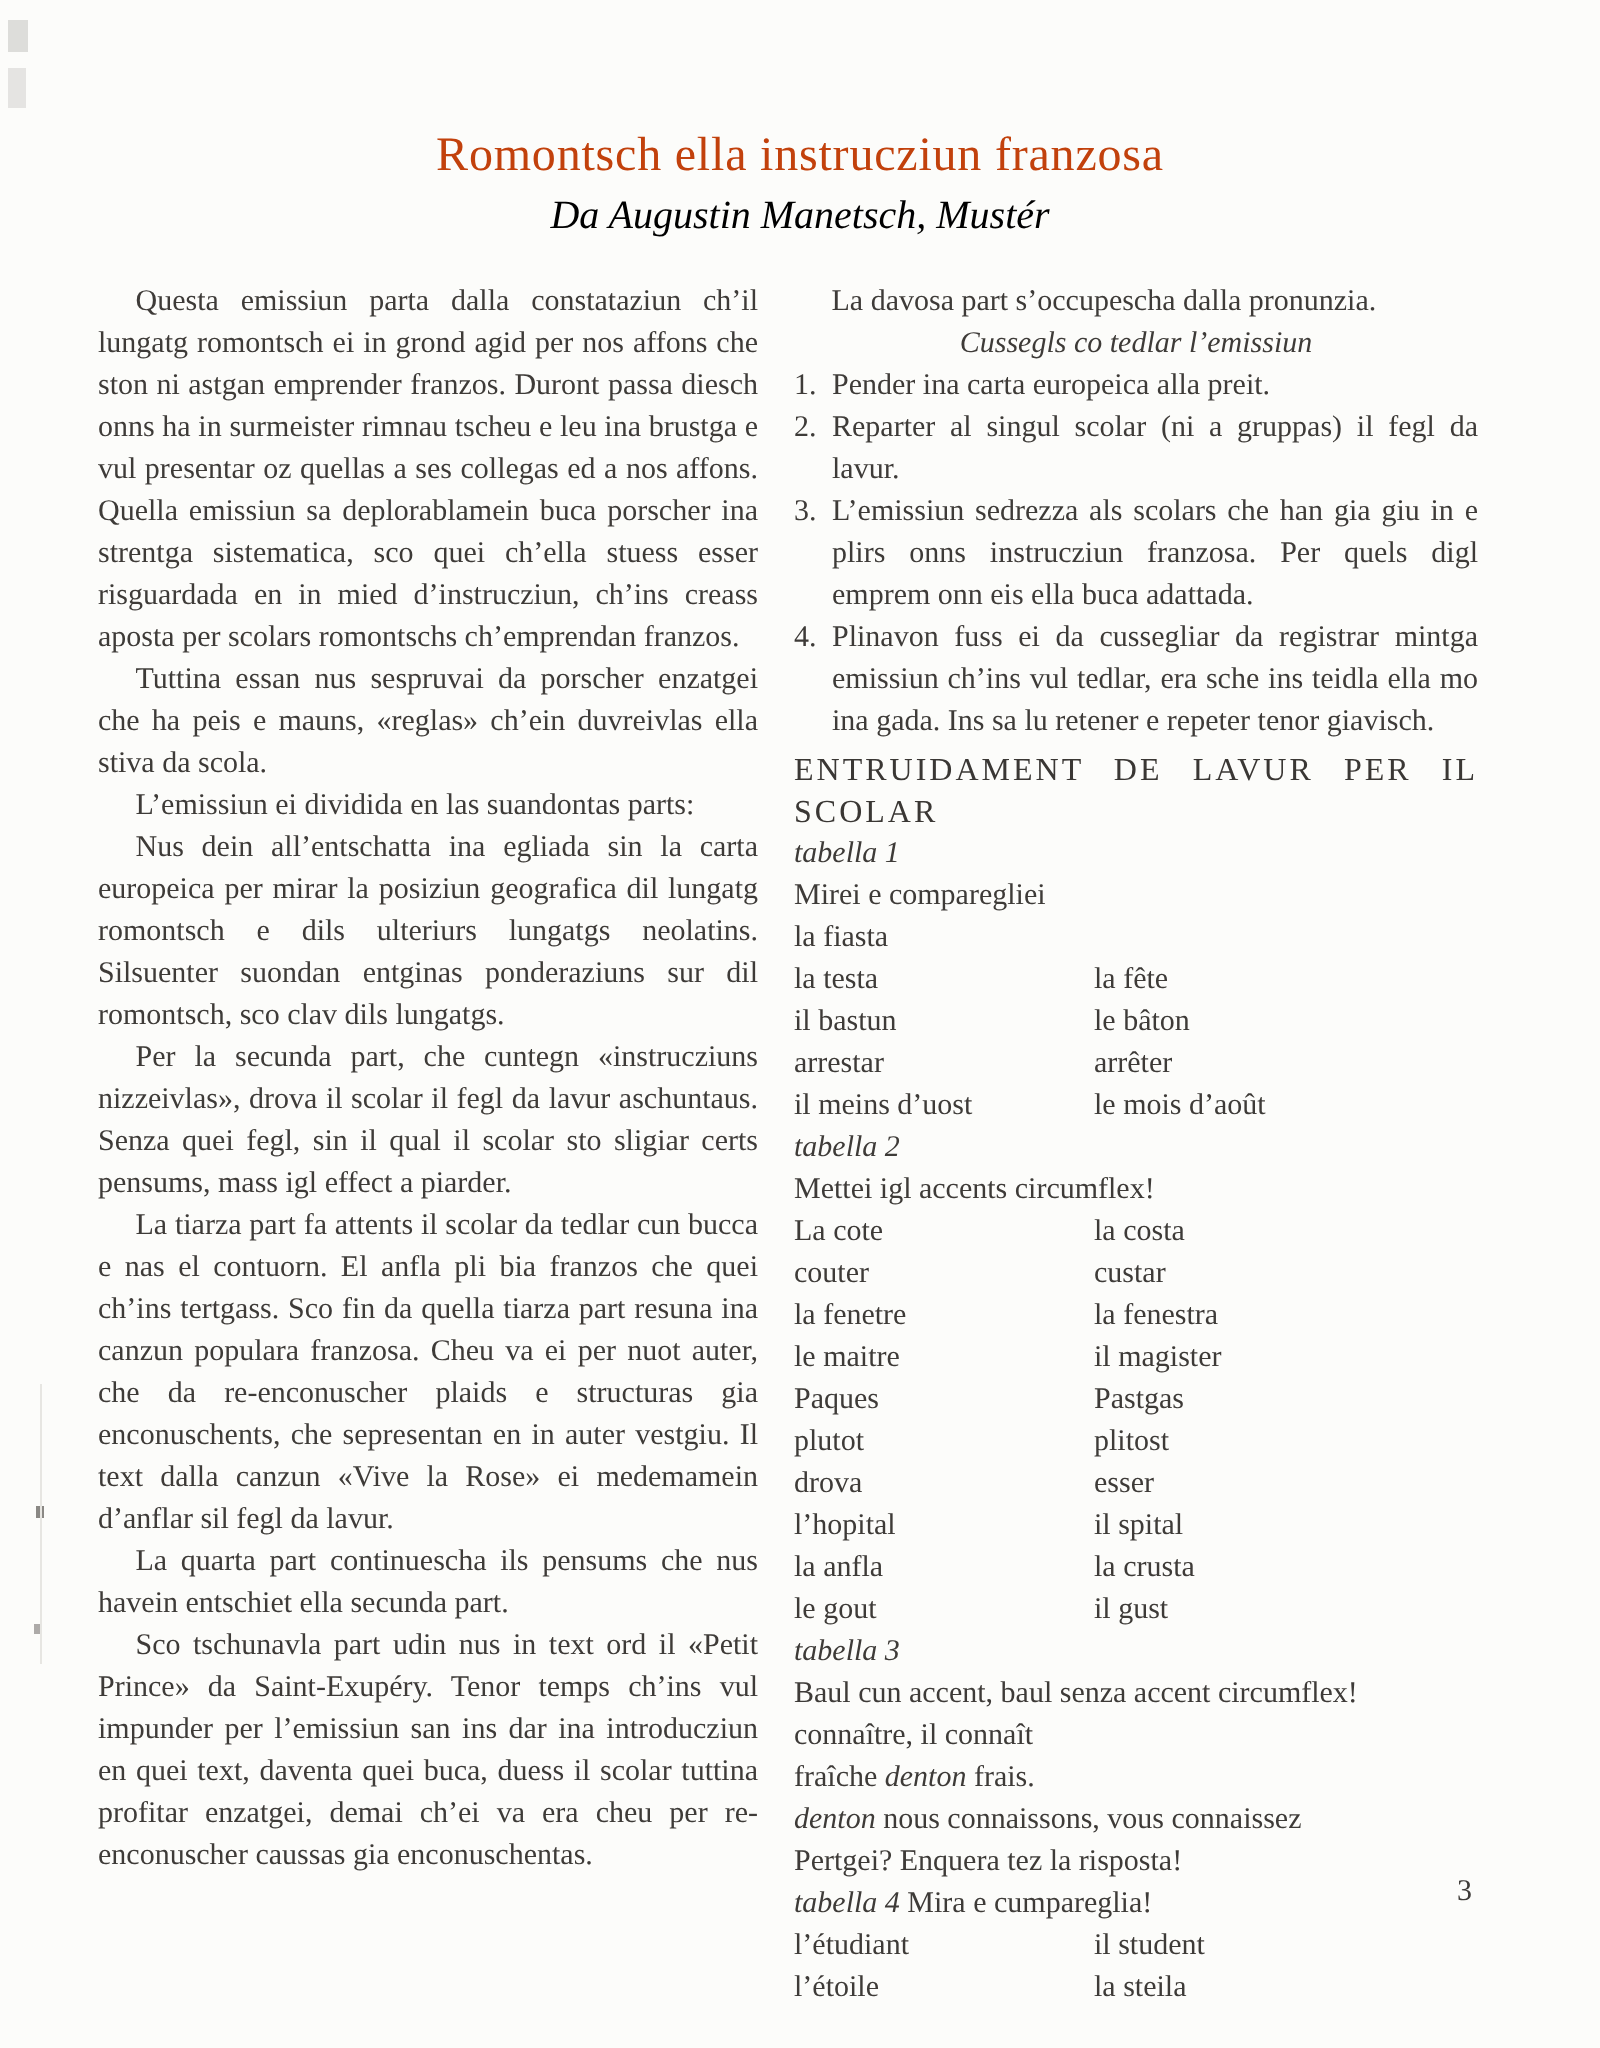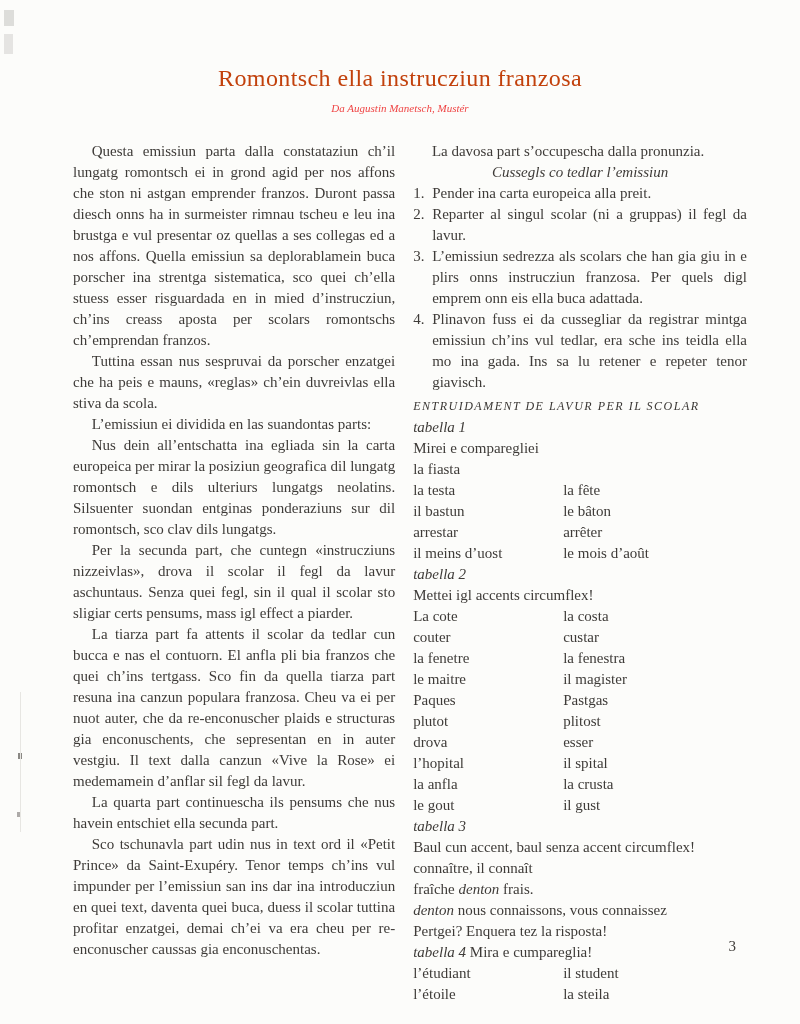--- a/index.html
+++ b/index.html
@@ -30,27 +30,27 @@
   .title {
     margin-top: 64px;
     font-size: 24px;
     line-height: 28px;
     letter-spacing: 0.4px;
     color: #c2410c;
   }
   .byline {
     margin-top: 6px;
     font-style: italic;
-    font-size: 11px;
-    color: #ef4444;
+    font-size: 20px;
+    color: #000000;
   }
 
   .columns {
     display: flex;
-    margin: 22px 53px 0 73px;
+    margin: 22px 53px 0 49px;
     gap: 18px;
   }
   .col-left  { width: 330px; }
   .col-right { width: 342px; }
 
   .col-left p, .col-right p {
     margin: 0;
     text-align: justify;
     text-indent: 1.25em;
   }
@@ -58,22 +58,21 @@
   .advice-heading {
     font-style: italic;
     text-align: center;
   }
   .advice-list { }
   .advice-item { display: flex; align-items: flex-start; }
   .advice-num  { width: 19px; flex: 0 0 19px; }
   .advice-text { flex: 1; text-align: justify; }
 
   .ws-heading {
-    font-style: italic;
-    font-size: 12px;
+    font-size: 16px;
     letter-spacing: 1.5px;
     text-align: justify;
     margin-top: 3px;
     color: #3a3734;
   }
   .tab-label { font-style: italic; }
   .tab-instr { }
   .trow { display: flex; }
   .tc1 { width: 150px; flex: 0 0 150px; }
   .tc2 { flex: 1; }

